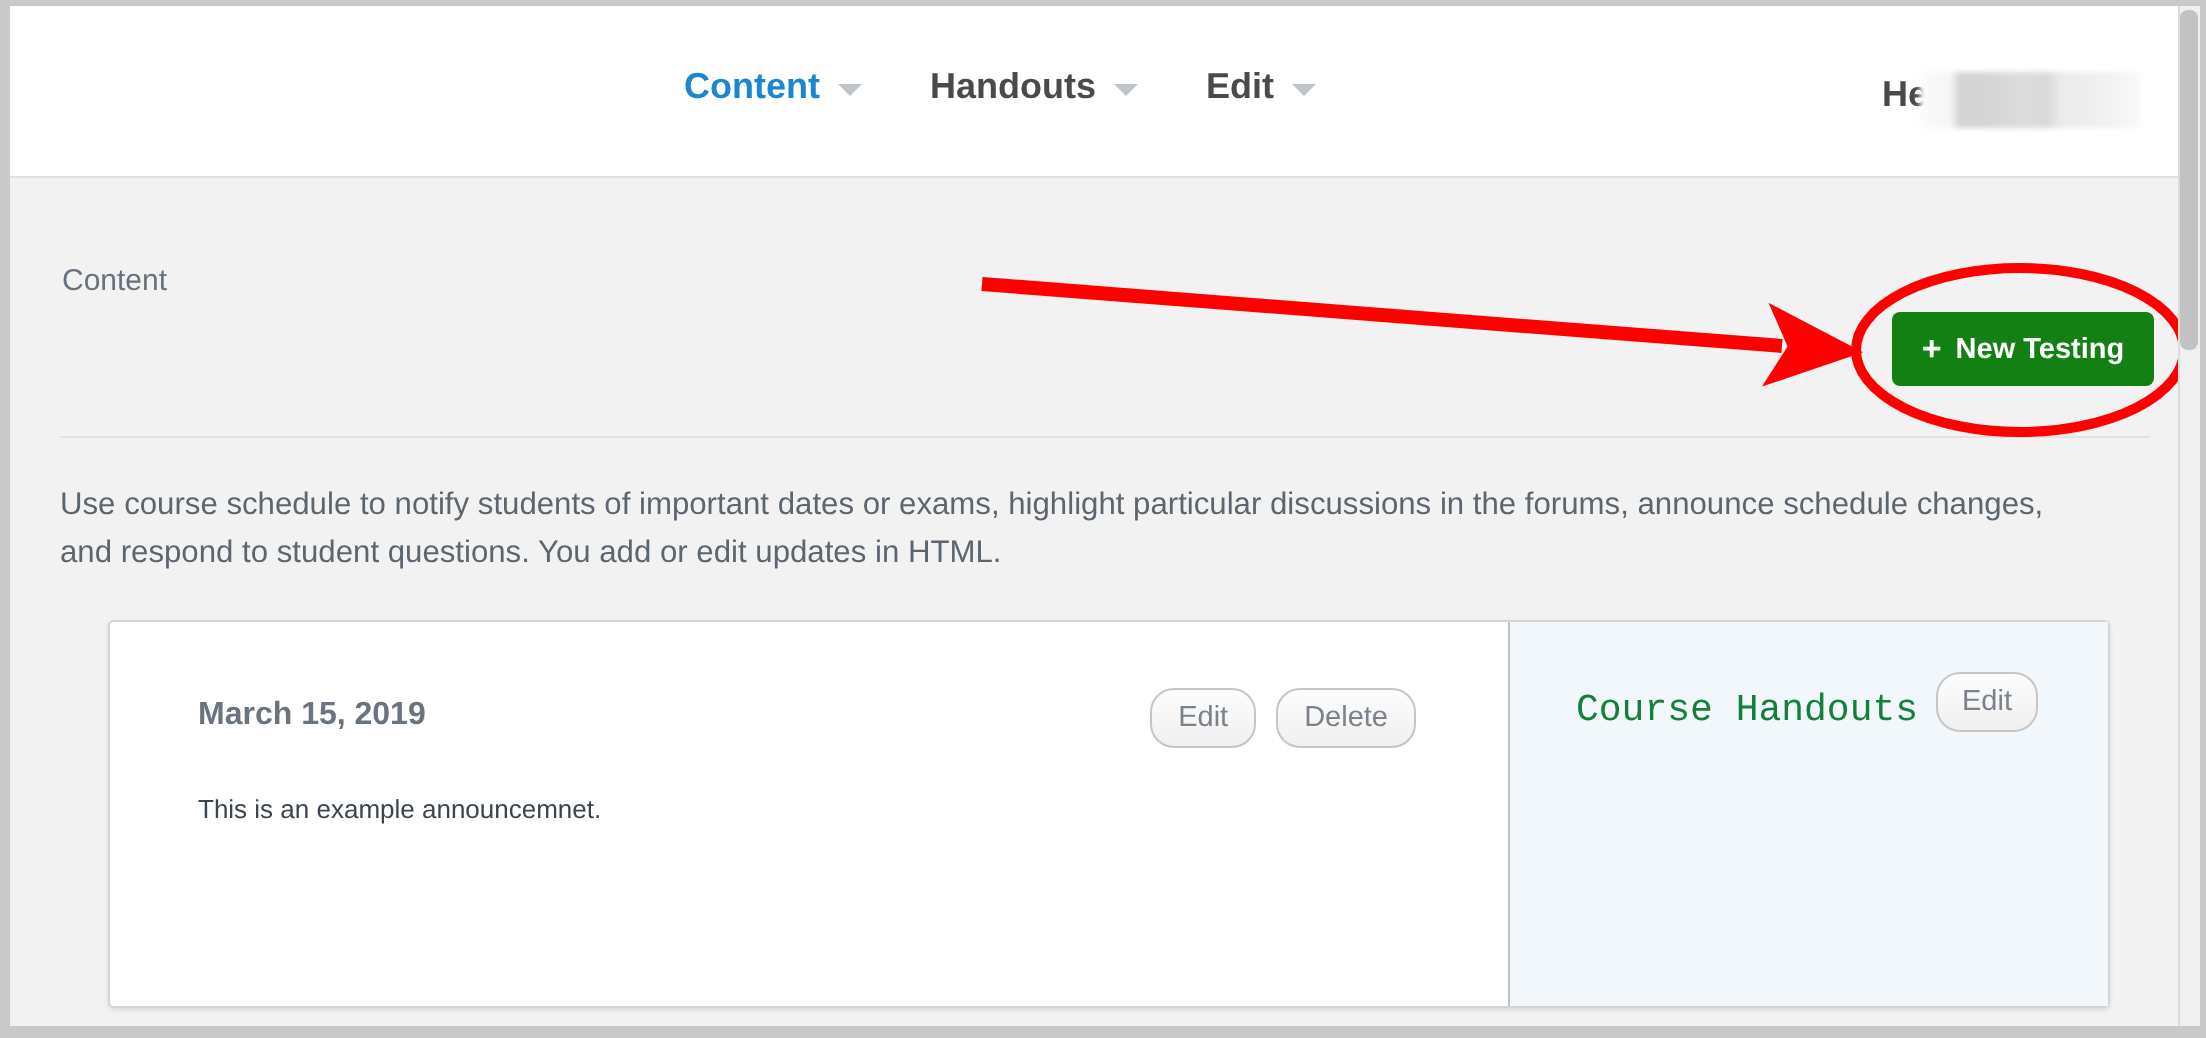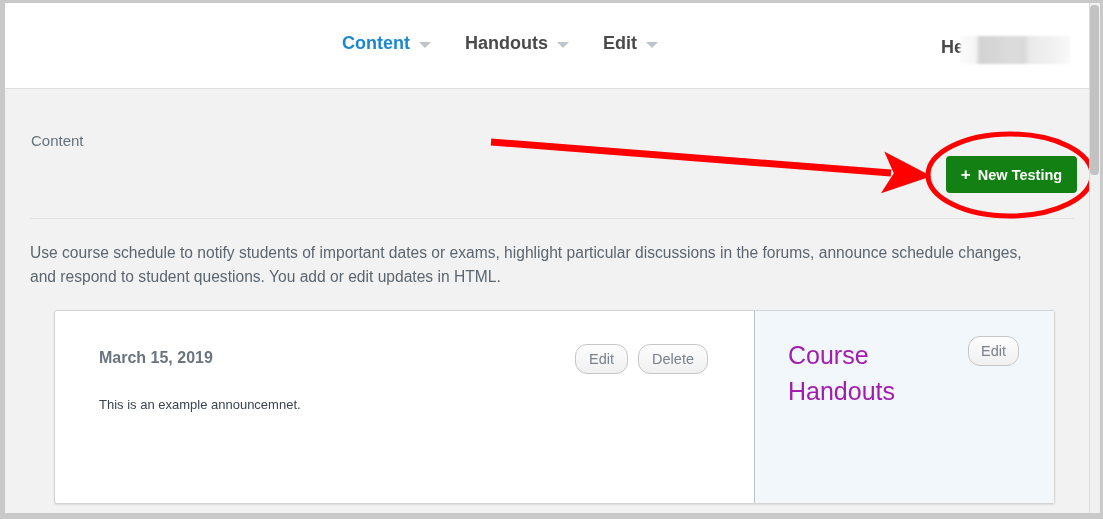--- a/index.html
+++ b/index.html
@@ -159,21 +159,21 @@
     border-radius: 12px;
     color: #7a828c;
     font-size: 14.5px;
     font-family: "Liberation Sans", sans-serif;
     padding: 6px 13px;
     cursor: pointer;
   }
   .side-title {
     position: absolute; left: 33px; top: 26px;
     width: 190px;
-    font-size: 25px; color: #a21caf; font-weight: normal; line-height: 36px;
+    font-size: 19px; color: #15803d; font-weight: normal; line-height: 36px; font-family: Liberation Mono, monospace;
   }
   #side-edit-btn { position: absolute; left: 213px; top: 25px; padding: 6px 12px; }
 
   
   #annotations { position: absolute; left: 0; top: 0; width: 1103px; height: 519px; pointer-events: none; }
 
   
   #scrollbar-track {
     position: absolute; right: 0; top: 0;
     width: 11px; height: 100%;

